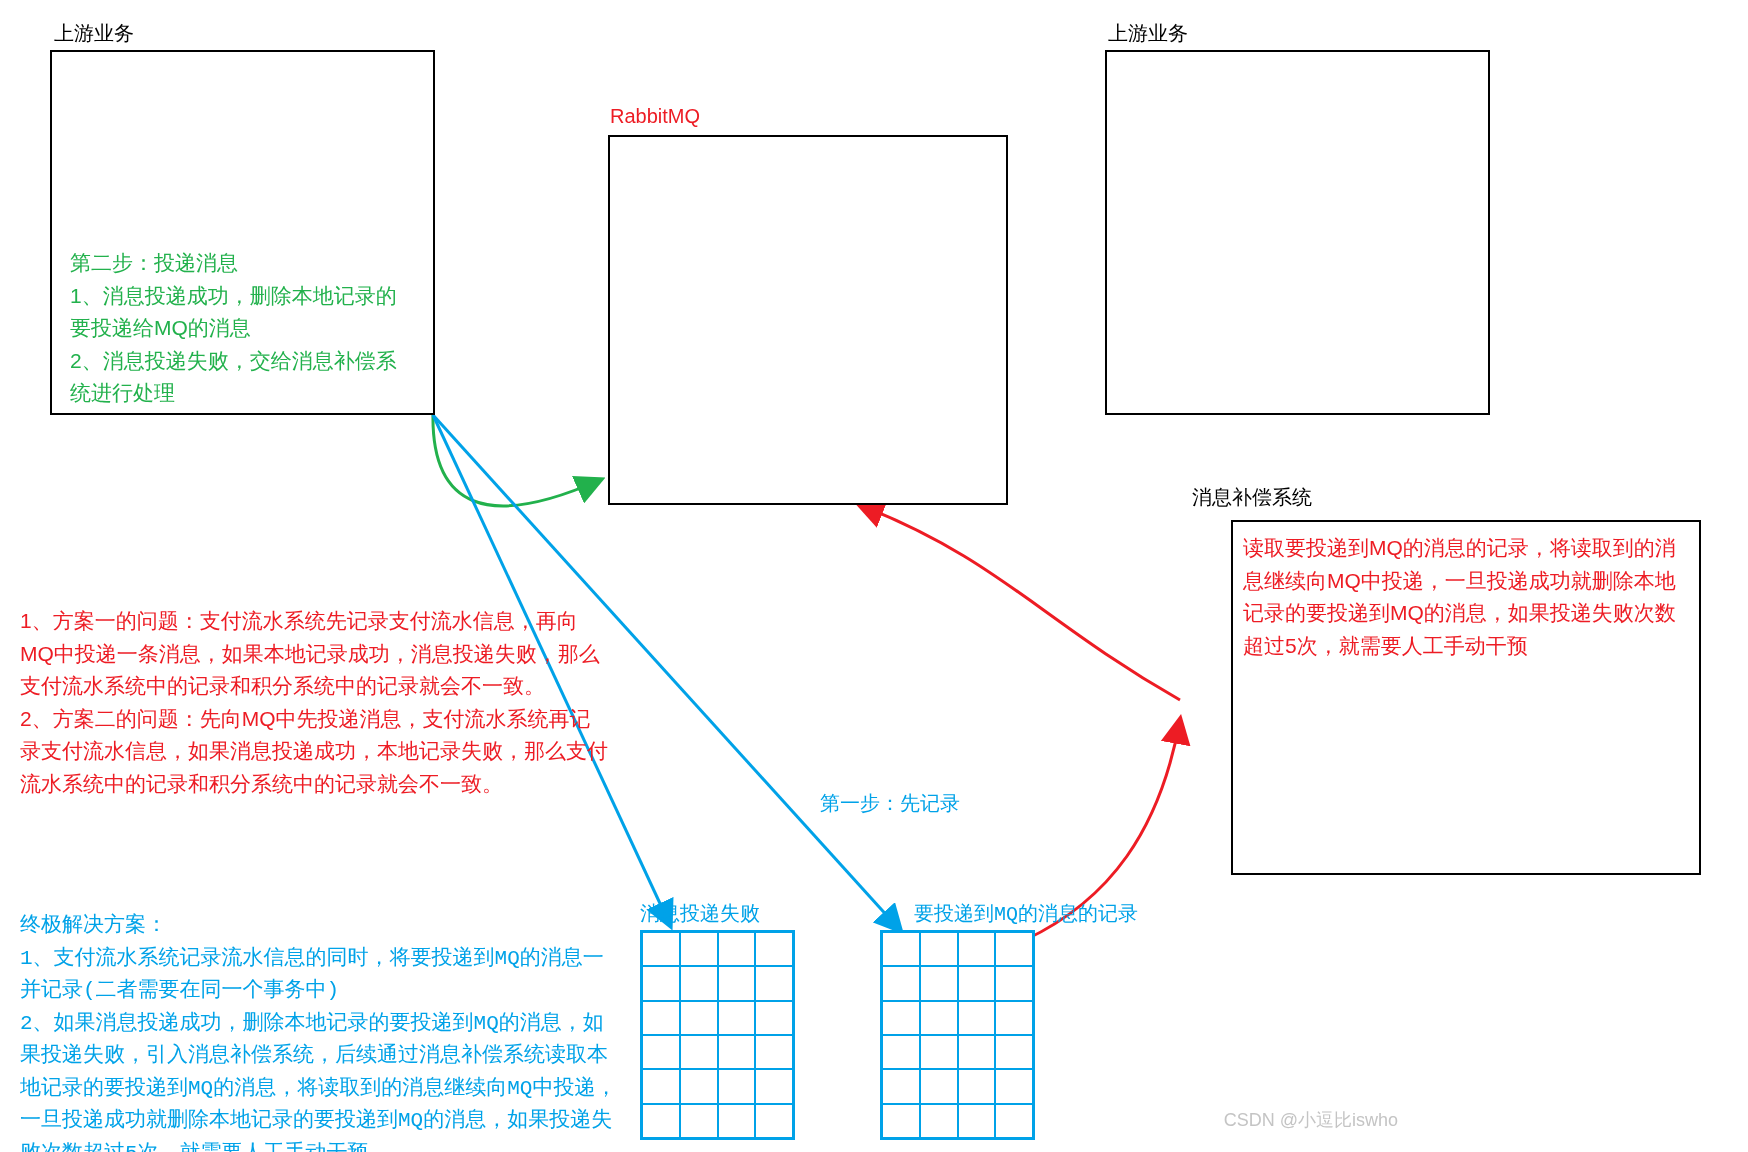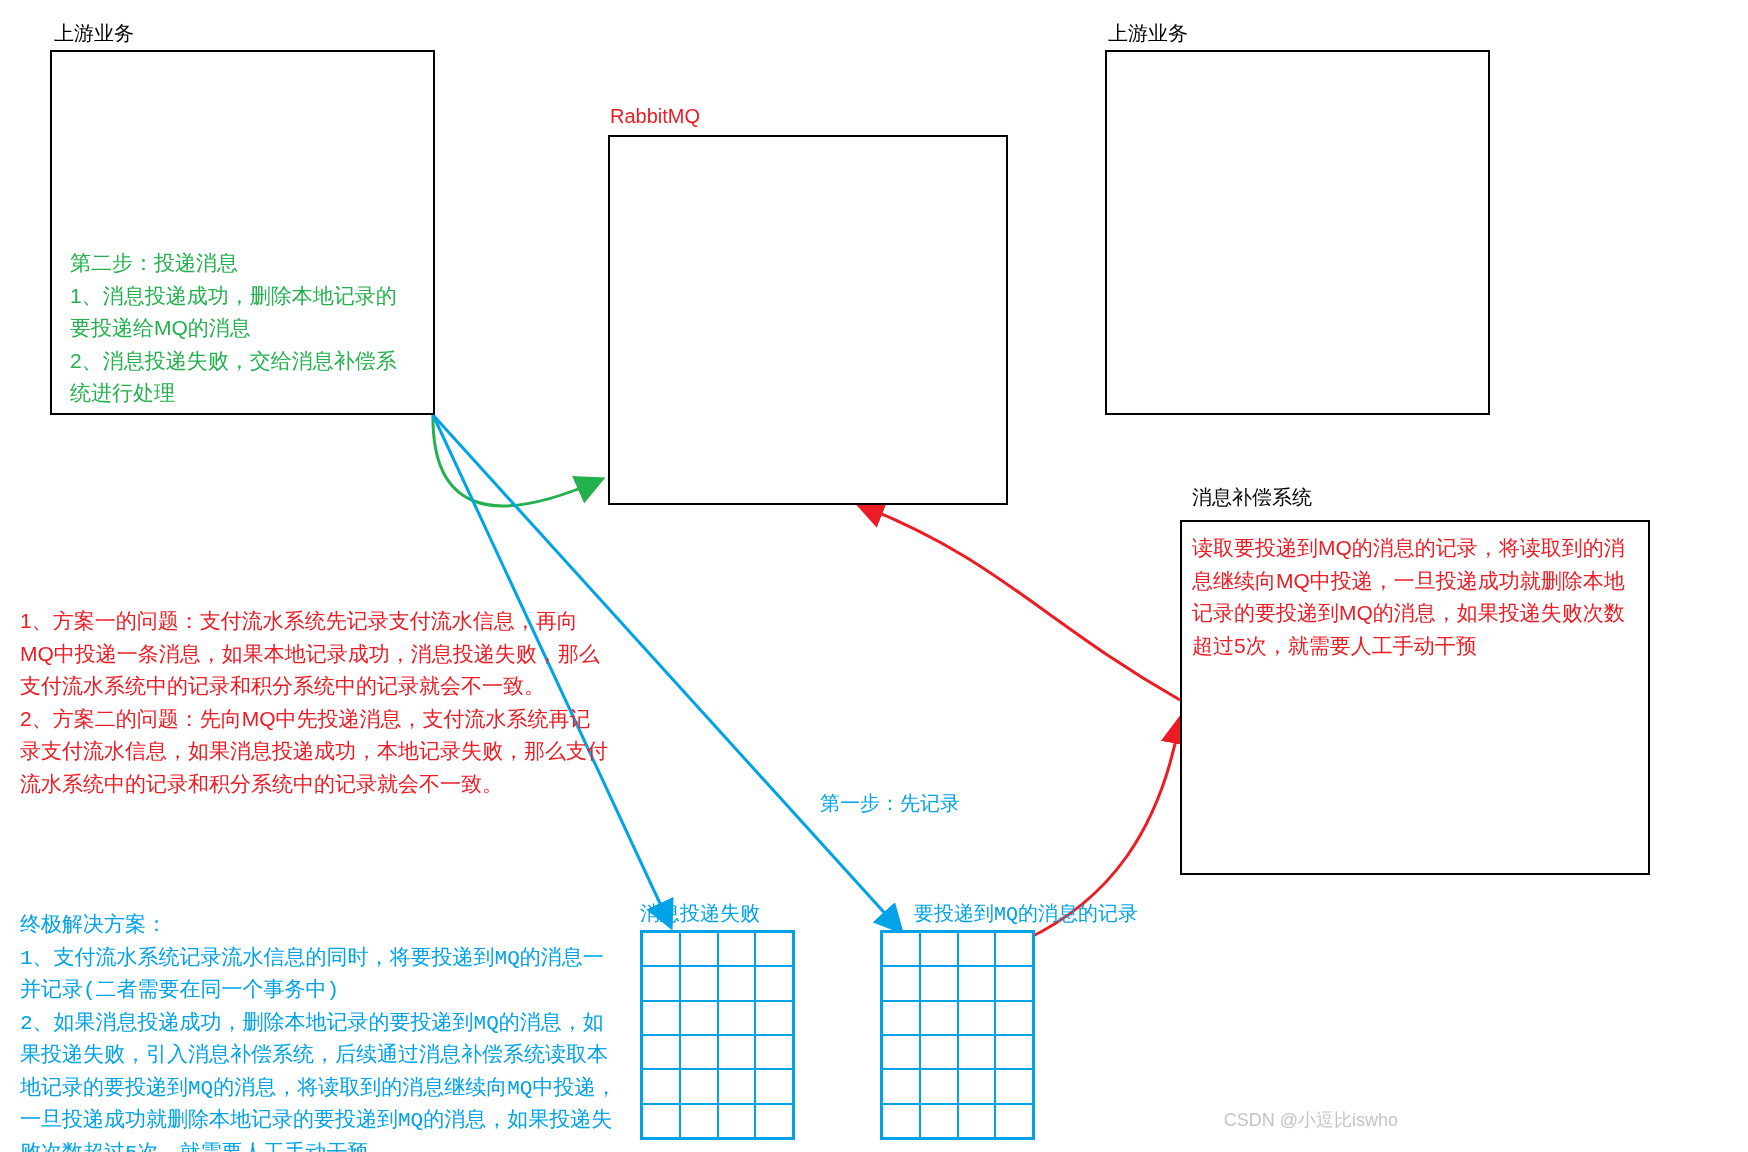--- a/index.html
+++ b/index.html
@@ -97,21 +97,21 @@
 2、消息投递失败，交给消息补偿系统进行处理</div>
 </div>
 
 <div class="label red" style="left:610px; top:105px;">RabbitMQ</div>
 <div class="box" style="left:608px; top:135px; width:400px; height:370px;"></div>
 
 <div class="label" style="left:1108px; top:20px;">上游业务</div>
 <div class="box" style="left:1105px; top:50px; width:385px; height:365px;"></div>
 
 <div class="label" style="left:1192px; top:484px;text-align:center;">消息补偿系统</div>
-<div class="box" style="left:1180px; top:520px; width:470px; height:355px;">
+<div class="box" style="left:1231px; top:520px; width:470px; height:355px;">
   <div class="textblock red" style="position:absolute; left:10px; top:10px; width:445px; font-size:21px;">读取要投递到MQ的消息的记录，将读取到的消息继续向MQ中投递，一旦投递成功就删除本地记录的要投递到MQ的消息，如果投递失败次数超过5次，就需要人工手动干预</div>
 </div>
 
 <div class="label blue" style="left:820px; top:790px;">第一步：先记录</div>
 
 <div class="label blue" style="left:640px; top:900px;">消息投递失败</div>
 <div class="grid" style="left:640px; top:930px; width:155px; height:210px;">
   <div></div>
     <div></div>
     <div></div>

